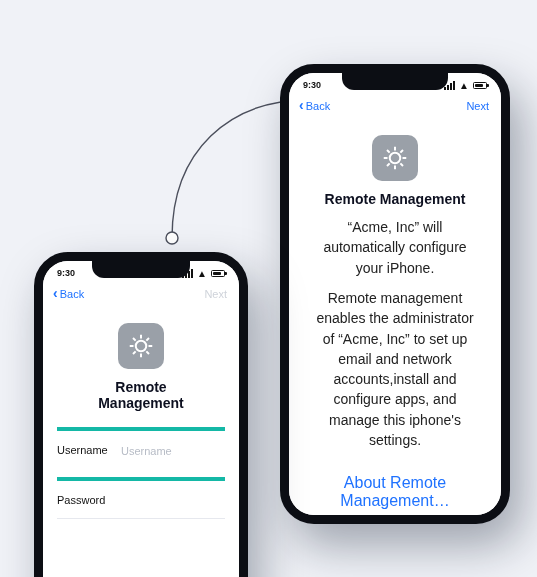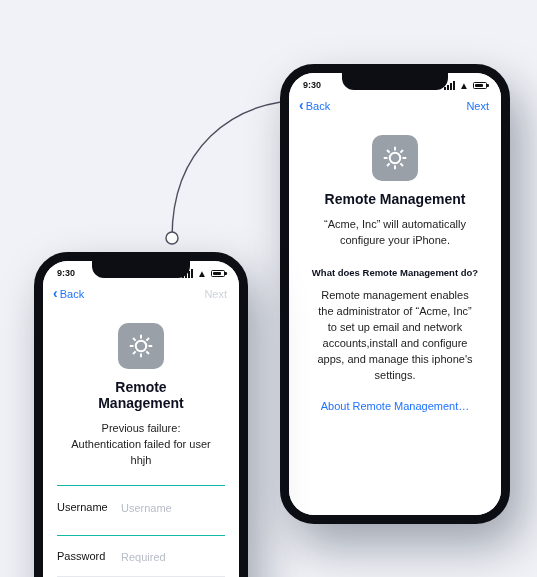--- a/index.html
+++ b/index.html
@@ -49,28 +49,28 @@
   .nav-next { color:#1f72ff; cursor:pointer; }
   .nav-next.disabled { color:#cfd3da; cursor:default; }
 
   .content { padding: 8px 14px 0; text-align:center; }
   .app-icon {
     width: 46px; height: 46px; margin: 6px auto 10px; border-radius: 10px;
     background: #9aa0a8; display:flex; align-items:center; justify-content:center;
   }
   .app-icon svg { width: 30px; height: 30px; }
   .page-title { font-size: 14px; font-weight: 800; color:#0d1020; line-height:1.15; margin: 2px 16px 10px; }
-  .subtext { font-size: 11px; color:#222; line-height:1.45; margin: 0 10px 10px; }
+  .subtext { font-size: 14px; color:#222; line-height:1.45; margin: 0 10px 10px; }
   .err { color:#222; }
   .section-h { font-size: 9.5px; font-weight: 700; color:#0d1020; margin: 18px 0 10px; }
-  .link { color:#1f72ff; font-size: 11px; margin-top: 6px; cursor:pointer; display:inline-block; }
+  .link { color:#1f72ff; font-size: 16px; margin-top: 14px; cursor:pointer; display:inline-block; }
 
   
   .form { margin-top: 16px; }
-  .row { display:flex; align-items:center; height: 42px; border-top:1px solid #14b8a6; }
+  .row { display:flex; align-items:center; height: 42px; border-top:4px solid #14b8a6; }
   .row:last-child { border-bottom:1px solid #e6e8ee;margin-top:8px; }
   .row-label { width: 64px; text-align:left; font-size: 11px; color:#111; font-weight:500; }
   .row-input { flex:1; text-align:left; }
   .row-input input {
     border:none; outline:none; width:100%; font-size:11px; color:#333; background:transparent;
   }
   .row-input input::placeholder { color:#b7bcc6; }
 
   
   .connector { position:absolute; left:160px; top:90px; width:170px; height:170px; pointer-events:none; }
@@ -128,21 +128,20 @@
         <div class="app-icon">
           <svg viewBox="0 0 24 24">
               <g fill="none" stroke="#fff" stroke-width="1.6">
                 <circle cx="12" cy="12" r="4.2"></circle>
                 <path d="M12 3v3M12 18v3M3 12h3M18 12h3M5.6 5.6l2.1 2.1M16.3 16.3l2.1 2.1M18.4 5.6l-2.1 2.1M7.7 16.3l-2.1 2.1"></path>
               </g>
             </svg>
         </div>
         <h1 class="page-title">Remote Management</h1>
         <p class="subtext">“Acme, Inc” will automatically configure your iPhone.</p>
-        <div class="section-h">What does Remote Management do?</div>
         <p class="subtext">Remote management enables the administrator of “Acme, Inc” to set up email and network accounts,install and configure apps, and manage this iphone's settings.</p>
         <a class="link">About Remote Management…</a>
       </div>
     </div>
   </div>
 
   <div class="phone phone-a">
     <div class="notch"></div>
     <div class="screen">
       <div class="statusbar">
@@ -170,33 +169,29 @@
       <div class="content">
         <div class="app-icon">
           <svg viewBox="0 0 24 24">
               <g fill="none" stroke="#fff" stroke-width="1.6">
                 <circle cx="12" cy="12" r="4.2"></circle>
                 <path d="M12 3v3M12 18v3M3 12h3M18 12h3M5.6 5.6l2.1 2.1M16.3 16.3l2.1 2.1M18.4 5.6l-2.1 2.1M7.7 16.3l-2.1 2.1"></path>
               </g>
             </svg>
         </div>
         <h1 class="page-title">Remote Management</h1>
-        <p class="subtext err">Previous failure: Authentication failed for user hhjh</p>
 
         <div class="form">
           <div class="row">
             <div class="row-label">Username</div>
             <div class="row-input">
               <input type="text" placeholder="Username" style="">
             </div>
           </div>
           <div class="row">
             <div class="row-label">Password</div>
-            <div class="row-input">
-              <input type="password" placeholder="Required" style="">
-            </div>
           </div>
         </div>
       </div>
     </div>
   </div>
 
 </div>
 
 </body></html>

